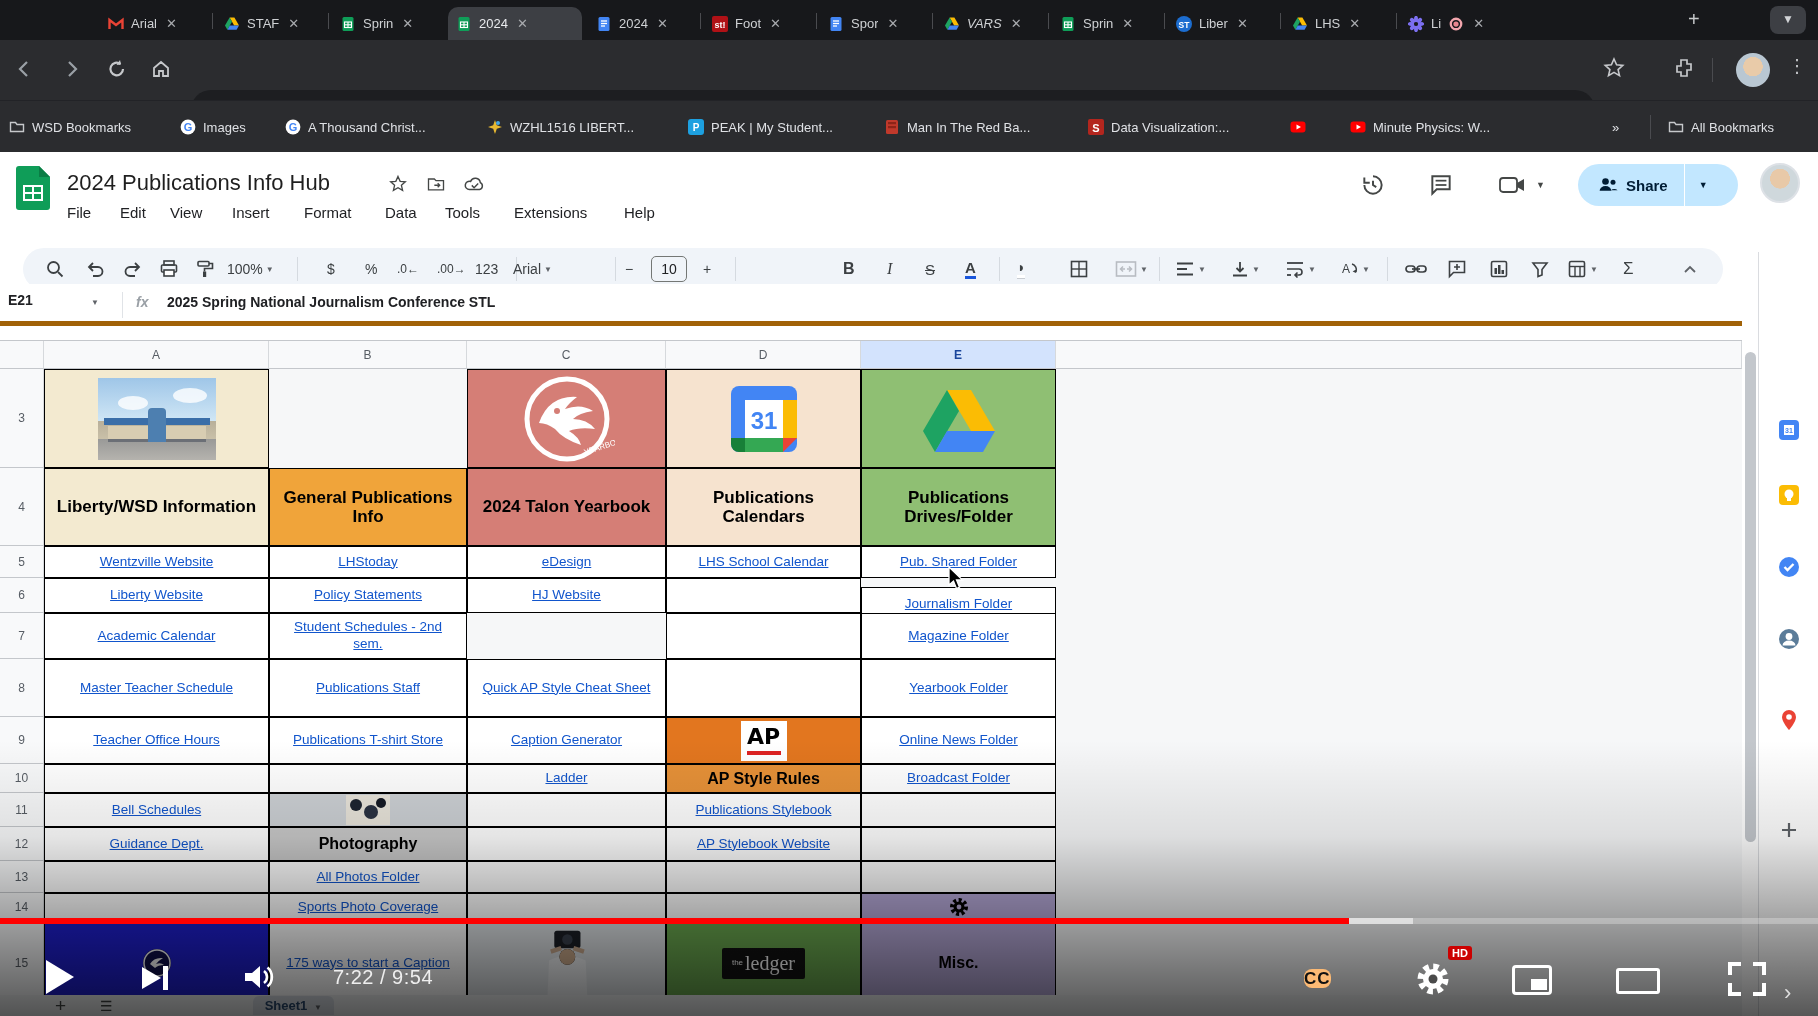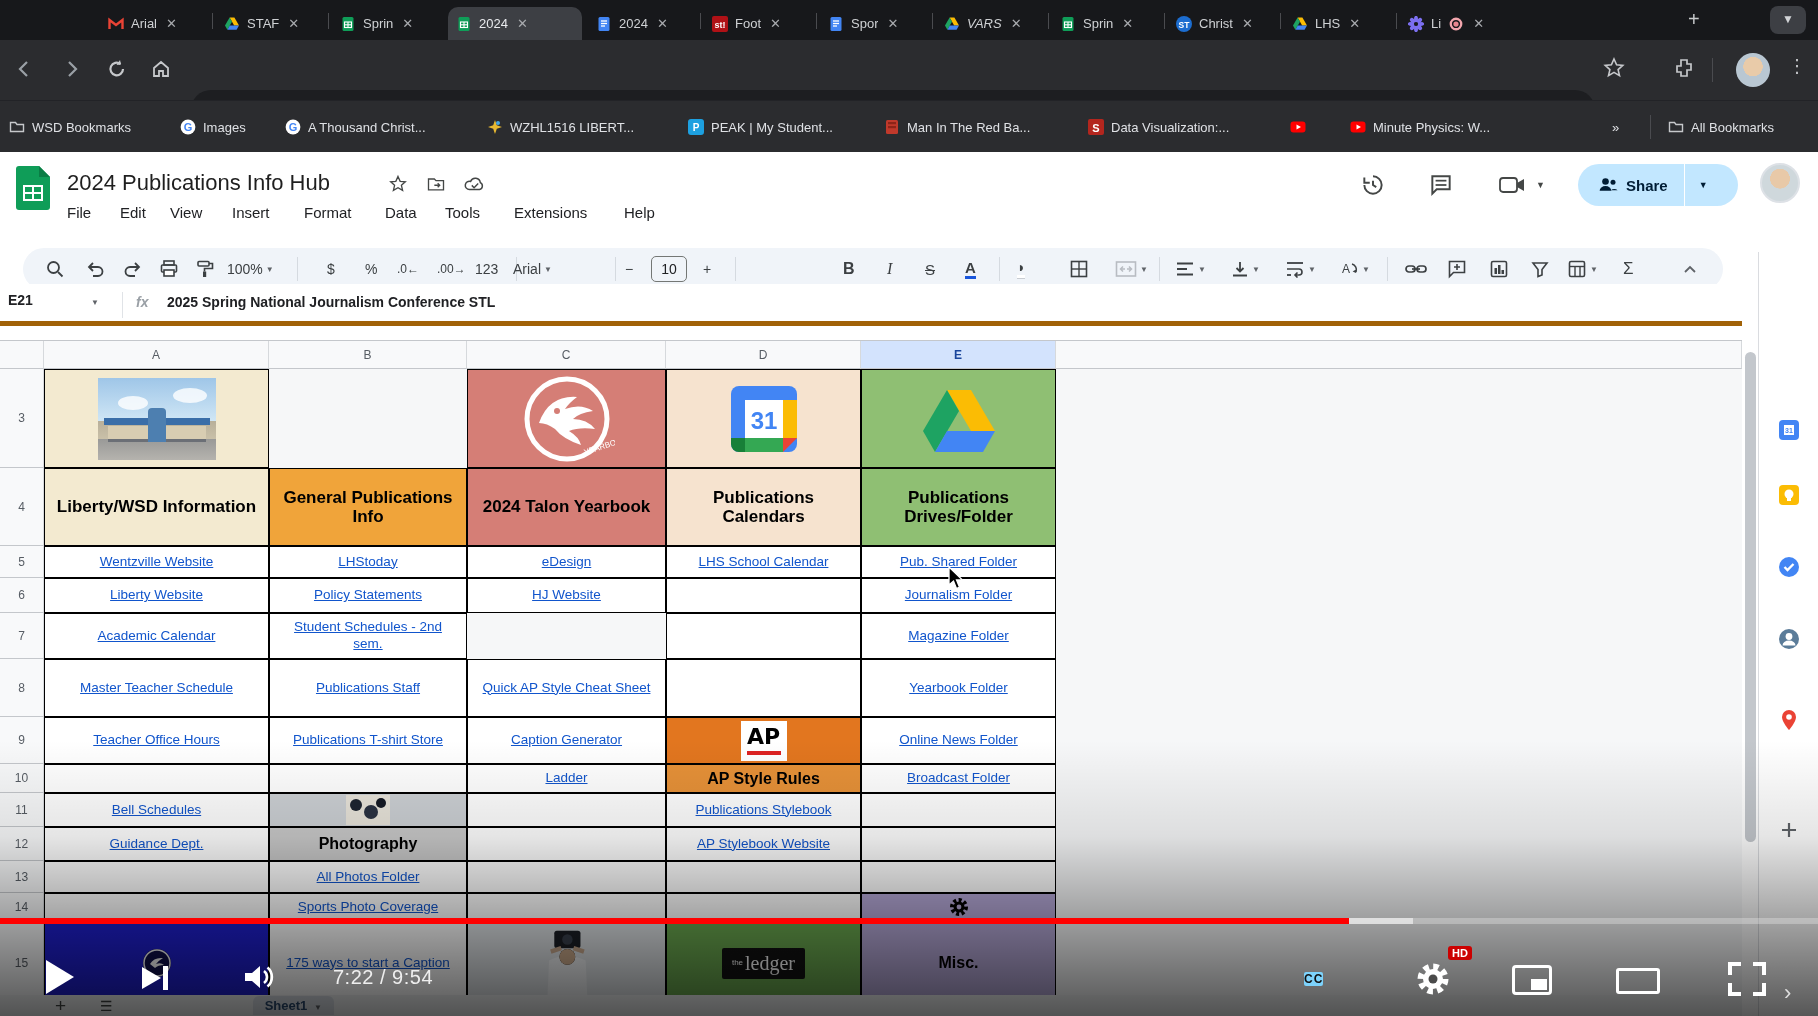--- a/index.html
+++ b/index.html
@@ -61,21 +61,21 @@
   #sheettab{margin-left:140px;background:#d8dde4;border-radius:6px 6px 0 0;padding:2px 12px;font-size:13px;font-weight:bold;color:#2b4a6f;}
 
   
   #vgrad{position:absolute;left:0;top:740px;width:1818px;height:276px;pointer-events:none;
     background:linear-gradient(to bottom,rgba(0,0,0,0) 0%,rgba(0,0,0,0.10) 35%,rgba(0,0,0,0.42) 72%,rgba(0,0,0,0.66) 100%);}
   #progress{position:absolute;left:0;top:918px;width:1818px;height:6px;background:rgba(255,255,255,0.28);}
   #pbuf{position:absolute;left:0;top:0;height:6px;background:rgba(255,255,255,0.55);}
   #pred{position:absolute;left:0;top:0;height:6px;background:#f00;}
   .vc{position:absolute;color:#fff;}
   #vtime{font-size:20px;color:#eee;letter-spacing:0.5px;}
-  #ccbtn{width:46px;height:32px;background:#7dd3fc;border-radius:2px;color:#111;font-weight:bold;font-size:12px;text-align:center;line-height:32px;letter-spacing:1px;}
+  #ccbtn{width:46px;height:32px;background:#fdba74;border-radius:8px;color:#111;font-weight:bold;font-size:17px;text-align:center;line-height:32px;letter-spacing:1px;}
   #hdbadge{position:absolute;left:1448px;top:946px;background:#c00;color:#fff;font-size:11px;font-weight:bold;border-radius:3px;padding:1px 4px;}
   .fsbr{position:absolute;width:13px;height:13px;border:0 solid #fff;}
   #cursor{position:absolute;left:948px;top:566px;z-index:60;}
 </style>
 </head>
 <body>
 
 <div id="screen">
 
   <div id="tabstrip">
@@ -187,21 +187,21 @@
         <span class="tclose">✕</span>
       </div>
       <span class="tabsep" style="left: 1164px;"></span>
       <div class="tab" style="left: 1168px; width: 110px;">
         <span class="favicon">
           <svg width="16" height="16" viewBox="0 0 16 16">
             <circle cx="8" cy="8" r="8" fill="#1c6dd0"></circle>
             <text x="8" y="11.5" font-size="8.5" font-weight="bold" fill="#fff" text-anchor="middle" font-family="Liberation Sans">ST</text>
           </svg>
         </span>
-        <span style="overflow:hidden;white-space:nowrap;max-width:52px">Christ</span>
+        <span style="overflow:hidden;white-space:nowrap;max-width:52px">Liber</span>
         <span class="tclose">✕</span>
       </div>
       <span class="tabsep" style="left: 1280px;"></span>
       <div class="tab" style="left: 1284px; width: 110px;">
         <span class="favicon">
           <svg width="16" height="16" viewBox="0 0 16 16">
             <polygon points="5.6,1.5 10.4,1.5 15,9.5 10.2,9.5" fill="#fbbc04"></polygon>
             <polygon points="5.6,1.5 1,9.5 3.4,13.8 8,5.8" fill="#1ea362"></polygon>
             <polygon points="3.4,13.8 12.6,13.8 15,9.5 5.8,9.5" fill="#4285f4"></polygon>
           </svg>
@@ -680,21 +680,21 @@
         <div class="cell" style="left: 44px; top: 237px; width: 225px; height: 35px;">
           <a href="#">Liberty Website</a>
         </div>
         <div class="cell" style="left: 269px; top: 237px; width: 198px; height: 35px;">
           <a href="#">Policy Statements</a>
         </div>
         <div class="cell" style="left: 467px; top: 237px; width: 199px; height: 35px;">
           <a href="#">HJ Website</a>
         </div>
         <div class="cell" style="left: 666px; top: 237px; width: 195px; height: 35px;"></div>
-        <div class="cell" style="left: 861px; top: 237px; width: 195px; height: 35px;">
+        <div class="cell" style="left: 861px; top: 246px; width: 195px; height: 35px;">
           <a href="#">Journalism Folder</a>
         </div>
         <div class="rowhdr" style="left: 0px; top: 272px; width: 44px; height: 46px;">7</div>
         <div class="cell" style="left: 44px; top: 272px; width: 225px; height: 46px;">
           <a href="#">Academic Calendar</a>
         </div>
         <div class="cell" style="left: 269px; top: 272px; width: 198px; height: 46px;">
           <a href="#">Student Schedules - 2nd sem.</a>
         </div>
         <div class="cell" style="left: 666px; top: 272px; width: 195px; height: 46px;"></div>

